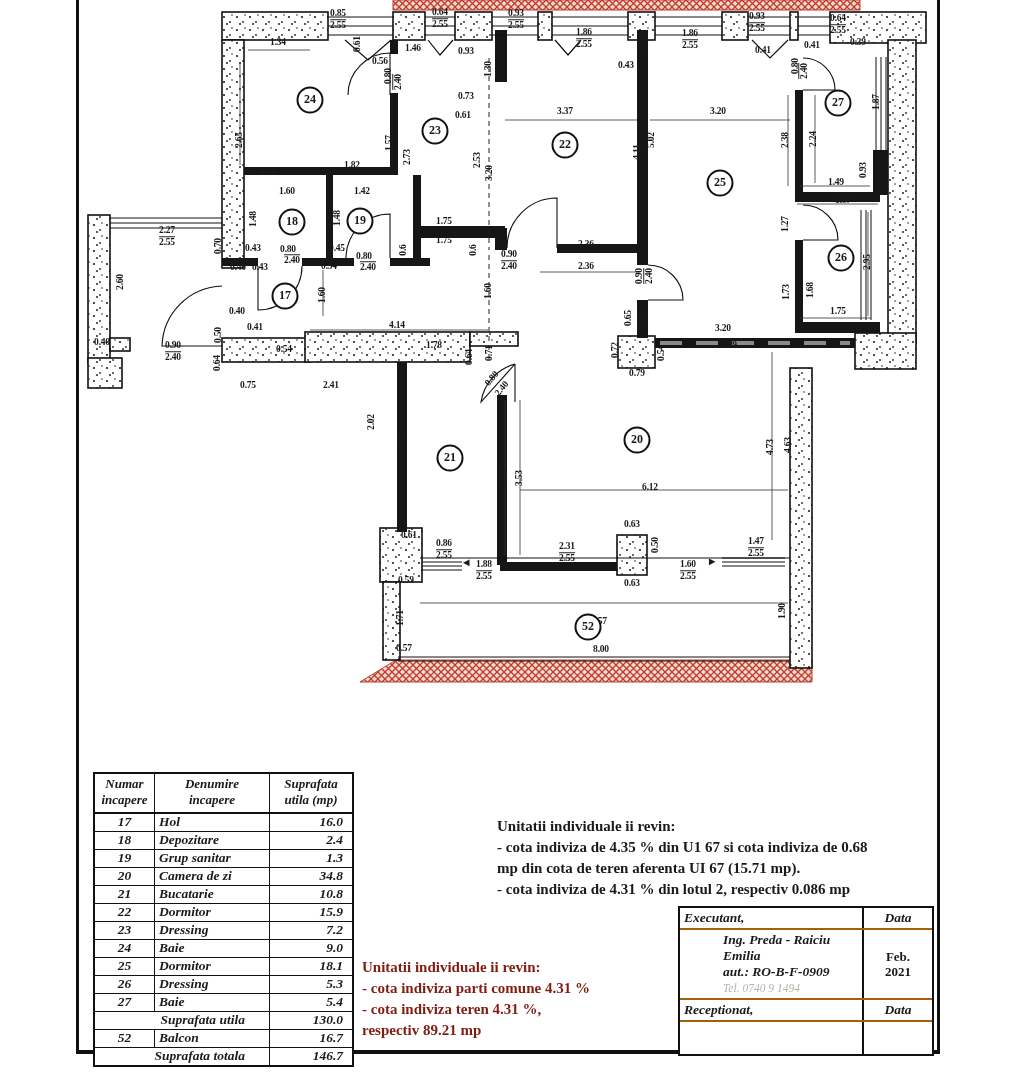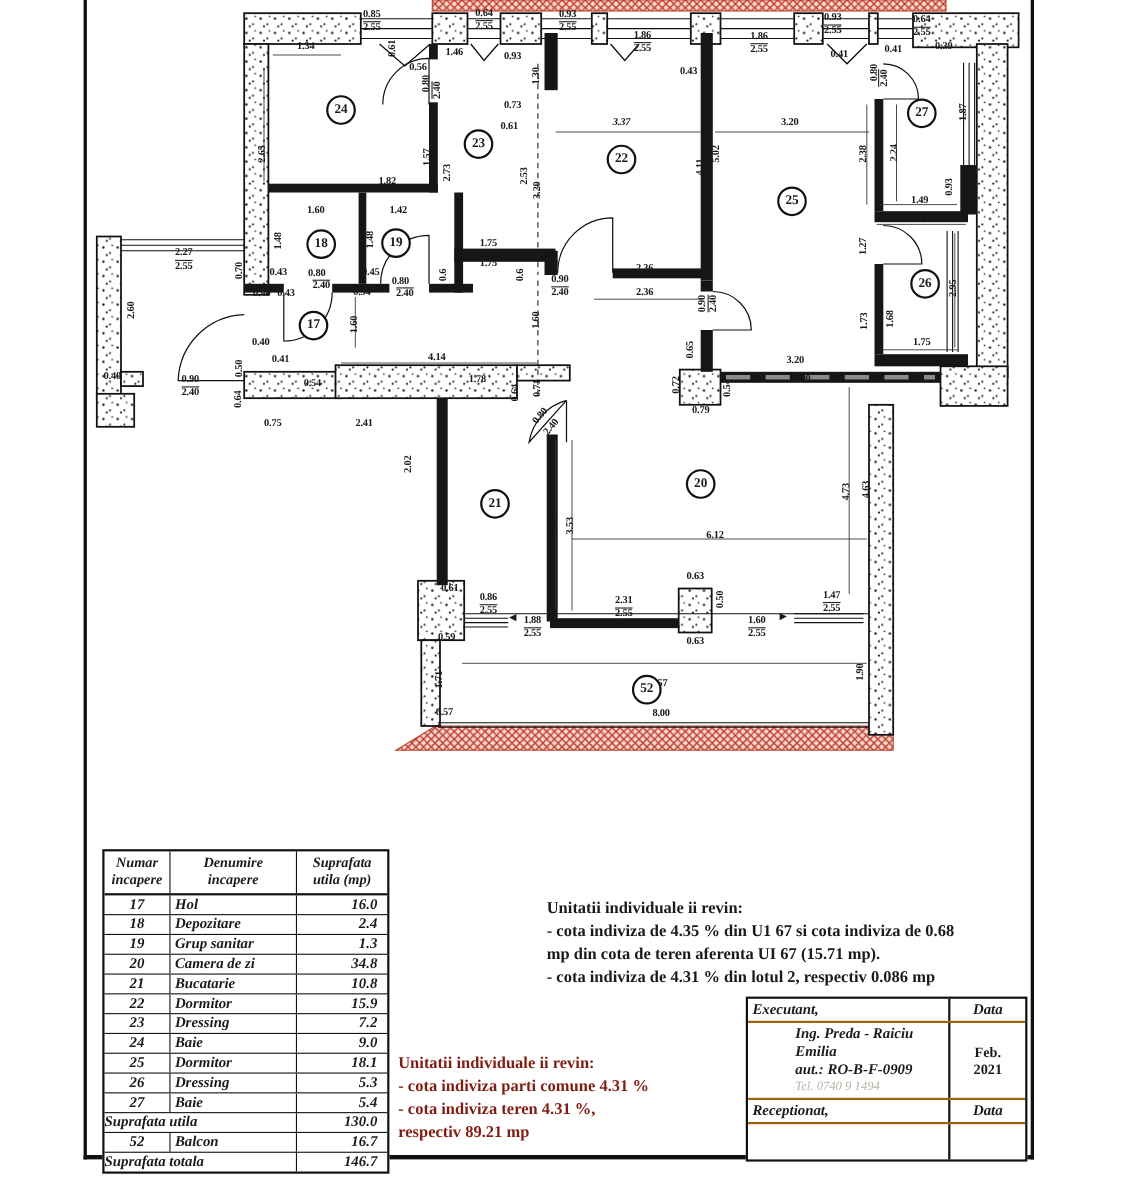--- a/index.html
+++ b/index.html
@@ -27,21 +27,21 @@
   #area-table .td{border-right:1.5px solid #111;height:17px;line-height:16px;font-size:13.5px;
                   overflow:hidden;}
   #area-table .td:last-child{border-right:none;}
   #area-table .num{text-align:center;}
   #area-table .nm{padding-left:4px;}
   #area-table .val{text-align:right;padding-right:9px;}
   #area-table .hd{height:36px;font-size:13px;line-height:1.25;text-align:center;
                   white-space:pre-line;border-right:1.5px solid #111;padding-top:2px;}
   #area-table .hd:last-child{border-right:none;}
   #area-table .hrow{border-bottom:2px solid #111;}
-  #area-table .sp{ text-align:left;padding-right:2px;}
+  #area-table .sp{ text-align:right;padding-right:24px;}
   
   #notes-right{position:absolute;left:497px;top:816px;width:436px;font-size:15px;
                font-weight:700;line-height:21px;}
   #notes-red{position:absolute;left:362px;top:957px;width:310px;font-size:15px;
              font-weight:700;line-height:21px;color:#801d12;}
   
   #sig{position:absolute;left:678px;top:906px;width:252px;border:2px solid #111;background:#fff;}
   #sig .row{display:grid;grid-template-columns:184px 1fr;border-bottom:2px solid #a16207;}
   #sig .row:last-child{border-bottom:none;}
   #sig .c{border-right:2px solid #111;padding:2px 4px;}
@@ -203,21 +203,21 @@
       <span class="dim" style="left: 757px; top: 17px;">0.93</span>
       <span class="dim utop" style="left: 757px; top: 28px;">2.55</span>
       <span class="dim" style="left: 838px; top: 19px;">0.64</span>
       <span class="dim utop" style="left: 838px; top: 30px;">2.55</span>
       <span class="dim" style="left: 763px; top: 51px;">0.41</span>
       <span class="dim" style="left: 812px; top: 46px;">0.41</span>
       <span class="dim" style="left: 858px; top: 43px;">0.39</span>
       <span class="dim" style="left: 466px; top: 97px;">0.73</span>
       <span class="dim" style="left: 463px; top: 116px;">0.61</span>
       <span class="dim rot" style="left: 489px; top: 69px;">1.30</span>
-      <span class="dim" style="left: 565px; top: 112px; font-style: italic;">3.37</span>
+      <span class="dim" style="left: 565px; top: 112px;">3.37</span>
       <span class="dim" style="left: 718px; top: 112px;">3.20</span>
       <span class="dim rot" style="left: 240px; top: 140px;">2.65</span>
       <span class="dim rot" style="left: 390px; top: 143px;">1.57</span>
       <span class="dim rot" style="left: 408px; top: 157px;">2.73</span>
       <span class="dim rot" style="left: 478px; top: 160px;">2.53</span>
       <span class="dim rot" style="left: 490px; top: 173px;">3.20</span>
       <span class="dim rot" style="left: 638px; top: 152px;">4.11</span>
       <span class="dim rot" style="left: 652px; top: 140px;">5.02</span>
       <span class="dim rot" style="left: 389px; top: 76px;">0.80</span>
       <span class="dim rot utop" style="left: 398px; top: 82px;">2.40</span>

